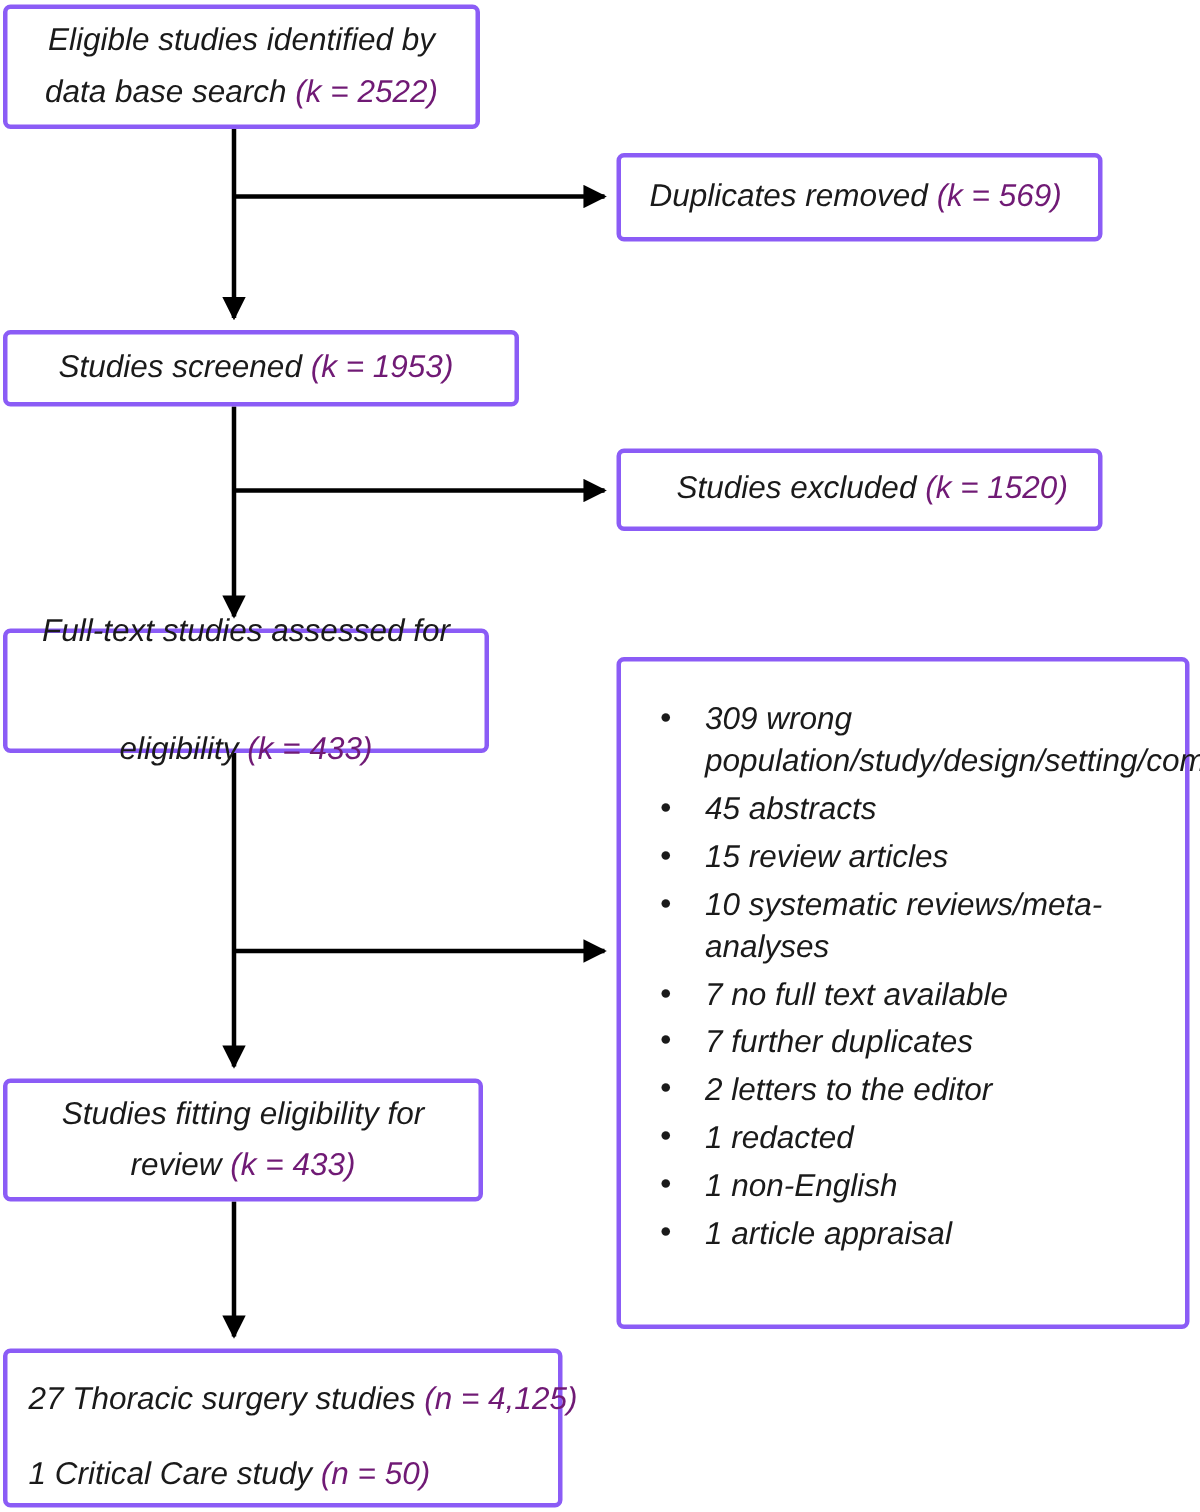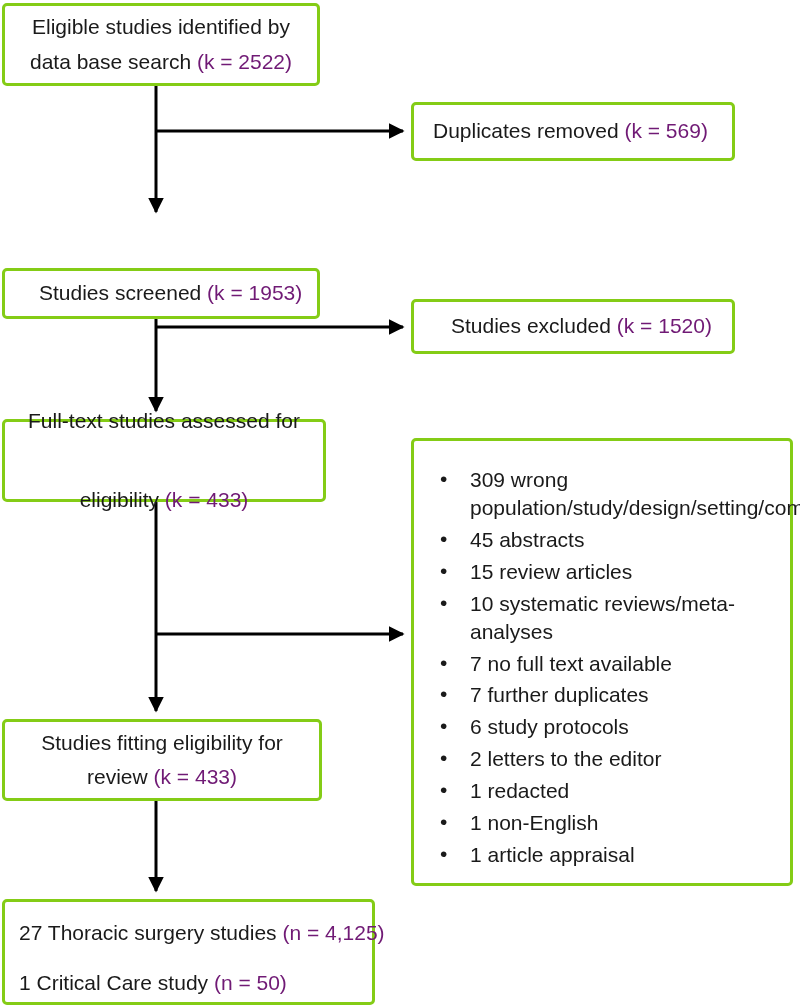--- a/index.html
+++ b/index.html
@@ -24,47 +24,48 @@
     position: absolute;
     left: 0;
     top: 0;
     width: 800px;
     height: 1008px;
     pointer-events: none;
   }
   .box {
     position: absolute;
     box-sizing: border-box;
-    border: 3px solid #84cc16;
+    border: 3px solid #8b5cf6;
     border-radius: 5px;
     background: #ffffff;
     display: flex;
     flex-direction: column;
     justify-content: center;
+    font-style: italic;
   }
   .box .line {
     font-size: 21px;
     line-height: 1.62;
     white-space: nowrap;
   }
   .box.centered .line {
     text-align: center;
   }
   .blue {
     color: #701a75;
   }
   
   #box-identified {
     left: 2px;  top: 3px;   width: 318px; height: 83px;
   }
   #box-duplicates {
     left: 411px; top: 102px; width: 324px; height: 59px;
   }
   #box-screened {
-    left: 2px;  top: 220px; width: 318px; height: 51px; margin-top: 48px;
+    left: 2px;  top: 220px; width: 344px; height: 51px;
   }
   #box-excluded-screen {
     left: 411px; top: 299px; width: 324px; height: 55px;
   }
   #box-fulltext {
     left: 2px;  top: 419px; width: 324px; height: 83px; gap: 44px;
   }
   #box-fitting {
     left: 2px;  top: 719px; width: 320px; height: 82px;
   }
@@ -170,21 +171,20 @@
   </div>
 
   <div class="box" id="box-excluded-full">
     <ul class="reasons">
       <li>309 wrong population/study/design/setting/comparator/intervention/outcome</li>
       <li>45 abstracts</li>
       <li>15 review articles</li>
       <li>10 systematic reviews/meta-analyses</li>
       <li>7 no full text available</li>
       <li>7 further duplicates</li>
-      <li>6 study protocols</li>
       <li>2 letters to the editor</li>
       <li>1 redacted</li>
       <li>1 non-English</li>
       <li>1 article appraisal</li>
     </ul>
   </div>
 
   <div class="box centered" id="box-fitting">
     <div class="line">Studies fitting eligibility for</div>
     <div class="line"><span>review </span><span class="blue">(k = 433)</span></div>

